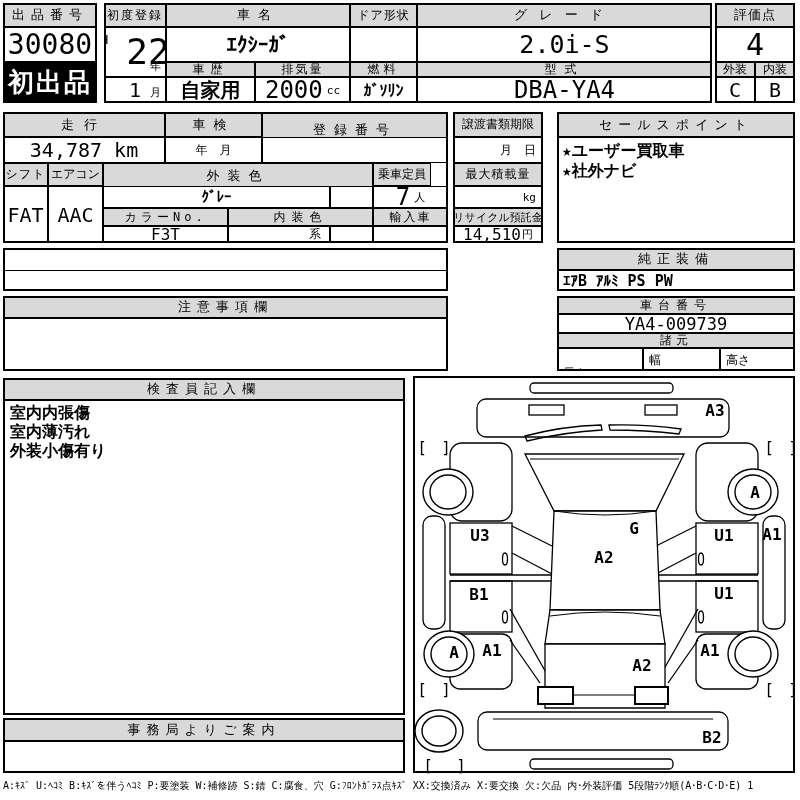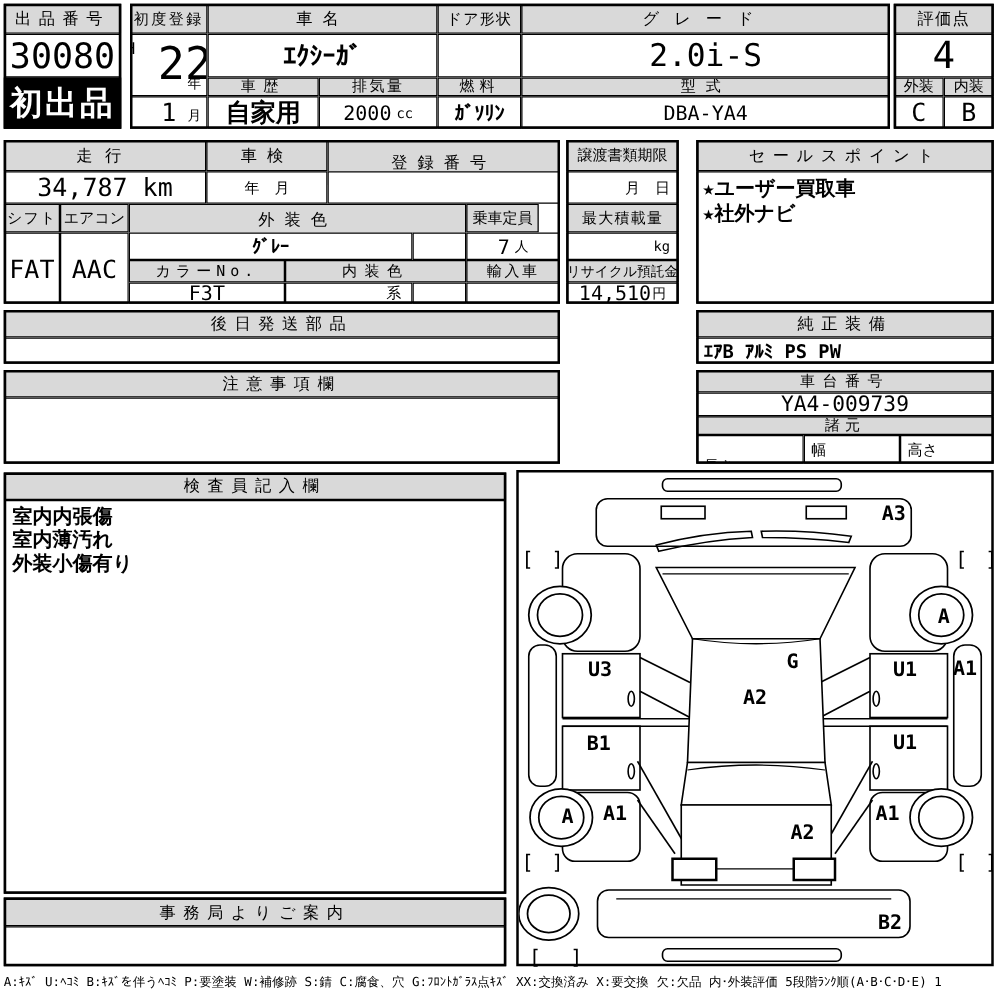--- a/index.html
+++ b/index.html
@@ -6,21 +6,21 @@
   .page{position:relative;width:800px;height:800px;background:#fff;color:#000;
         font-family:"DejaVu Sans Mono","DejaVu Sans","Liberation Sans",sans-serif;
         -webkit-font-smoothing:none;}
   .cell{position:absolute;box-sizing:border-box;border:1px solid #000;background:#fff;
         display:flex;align-items:center;justify-content:center;overflow:hidden;white-space:nowrap;}
   .hdr{background:#d9d9d9;font-size:13px;}
   .outline{position:absolute;box-sizing:border-box;border:2px solid #000;pointer-events:none;background:transparent;}
   .left{justify-content:flex-start;}
   .right{justify-content:flex-end;}
   .badge{background:#000;color:#fff;font-weight:bold;font-size:26px;letter-spacing:2px;}.f11{font-size:11px;}.f12{font-size:12px;}.f13{font-size:13px;}
-  .f15{font-size:15px;}.f16{font-size:16px;}.f17{font-size:17px;}.f18{font-size:16px;}
+  .f15{font-size:15px;}.f16{font-size:16px;}.f17{font-size:17px;}.f18{font-size:24px;}
   .f20{font-size:20px;}.f21{font-size:21px;}.f25{font-size:25px;}.f28{font-size:28px;}.f30{font-size:30px;}
   .b{font-weight:bold;}
   .ls1{letter-spacing:1px;}.ls2{letter-spacing:2px;}.ls4{letter-spacing:4px;}
   .ls6{letter-spacing:6px;}.ls8{letter-spacing:8px;}.ls10{letter-spacing:10px;}.ls12{letter-spacing:12px;}
   .unit{font-size:11px;margin-left:4px;}
   .vstack{flex-direction:column;align-items:stretch;justify-content:flex-start;}
   .listbody{padding:3px 4px;font-size:16px;font-weight:bold;line-height:20px;text-align:left;}
   .yearcell .era{font-size:13px;align-self:flex-start;margin-top:4px;}
   .yearcell .num{font-size:36px;line-height:30px;margin-left:18px;}
   .cornerunit{position:absolute;right:4px;bottom:2px;font-size:11px;}
@@ -121,21 +121,20 @@
   <div class="cell hdr f11" style="left:453px;top:208px;width:90px;height:18px;">リサイクル預託金</div>
   <div class="cell" style="left:453px;top:226px;width:90px;height:17px;">
     <span class="f16">14,510</span>
     <span class="unit" style="margin-left:1px;">円</span>
   </div>
 
   <div class="outline" style="left:3px;top:112px;width:445px;height:131px;"></div>
   <div class="outline" style="left:453px;top:112px;width:90px;height:131px;"></div>
   <div class="outline" style="left:557px;top:112px;width:238px;height:131px;"></div>
 
-  <div class="cell hdr ls6" style="left:3px;top:248px;width:445px;height:22px;">後日発送部品</div>
   <div class="cell" style="left:3px;top:270px;width:445px;height:21px;"></div>
   <div class="cell hdr ls6" style="left:557px;top:248px;width:238px;height:22px;">純正装備</div>
   <div class="cell left f15 b" style="left:557px;top:270px;width:238px;height:21px;padding-left:5px;">ｴｱB ｱﾙﾐ PS PW</div>
 
   <div class="cell hdr ls6" style="left:3px;top:296px;width:445px;height:22px;">注意事項欄</div>
   <div class="cell" style="left:3px;top:318px;width:445px;height:53px;"></div>
 
   <div class="cell hdr ls6 f12" style="left:557px;top:296px;width:238px;height:18px;">車台番号</div>
   <div class="cell f17" style="left:557px;top:314px;width:238px;height:19px;">YA4-009739</div>
   <div class="cell hdr ls4 f12" style="left:557px;top:333px;width:238px;height:15px;">諸元</div>

